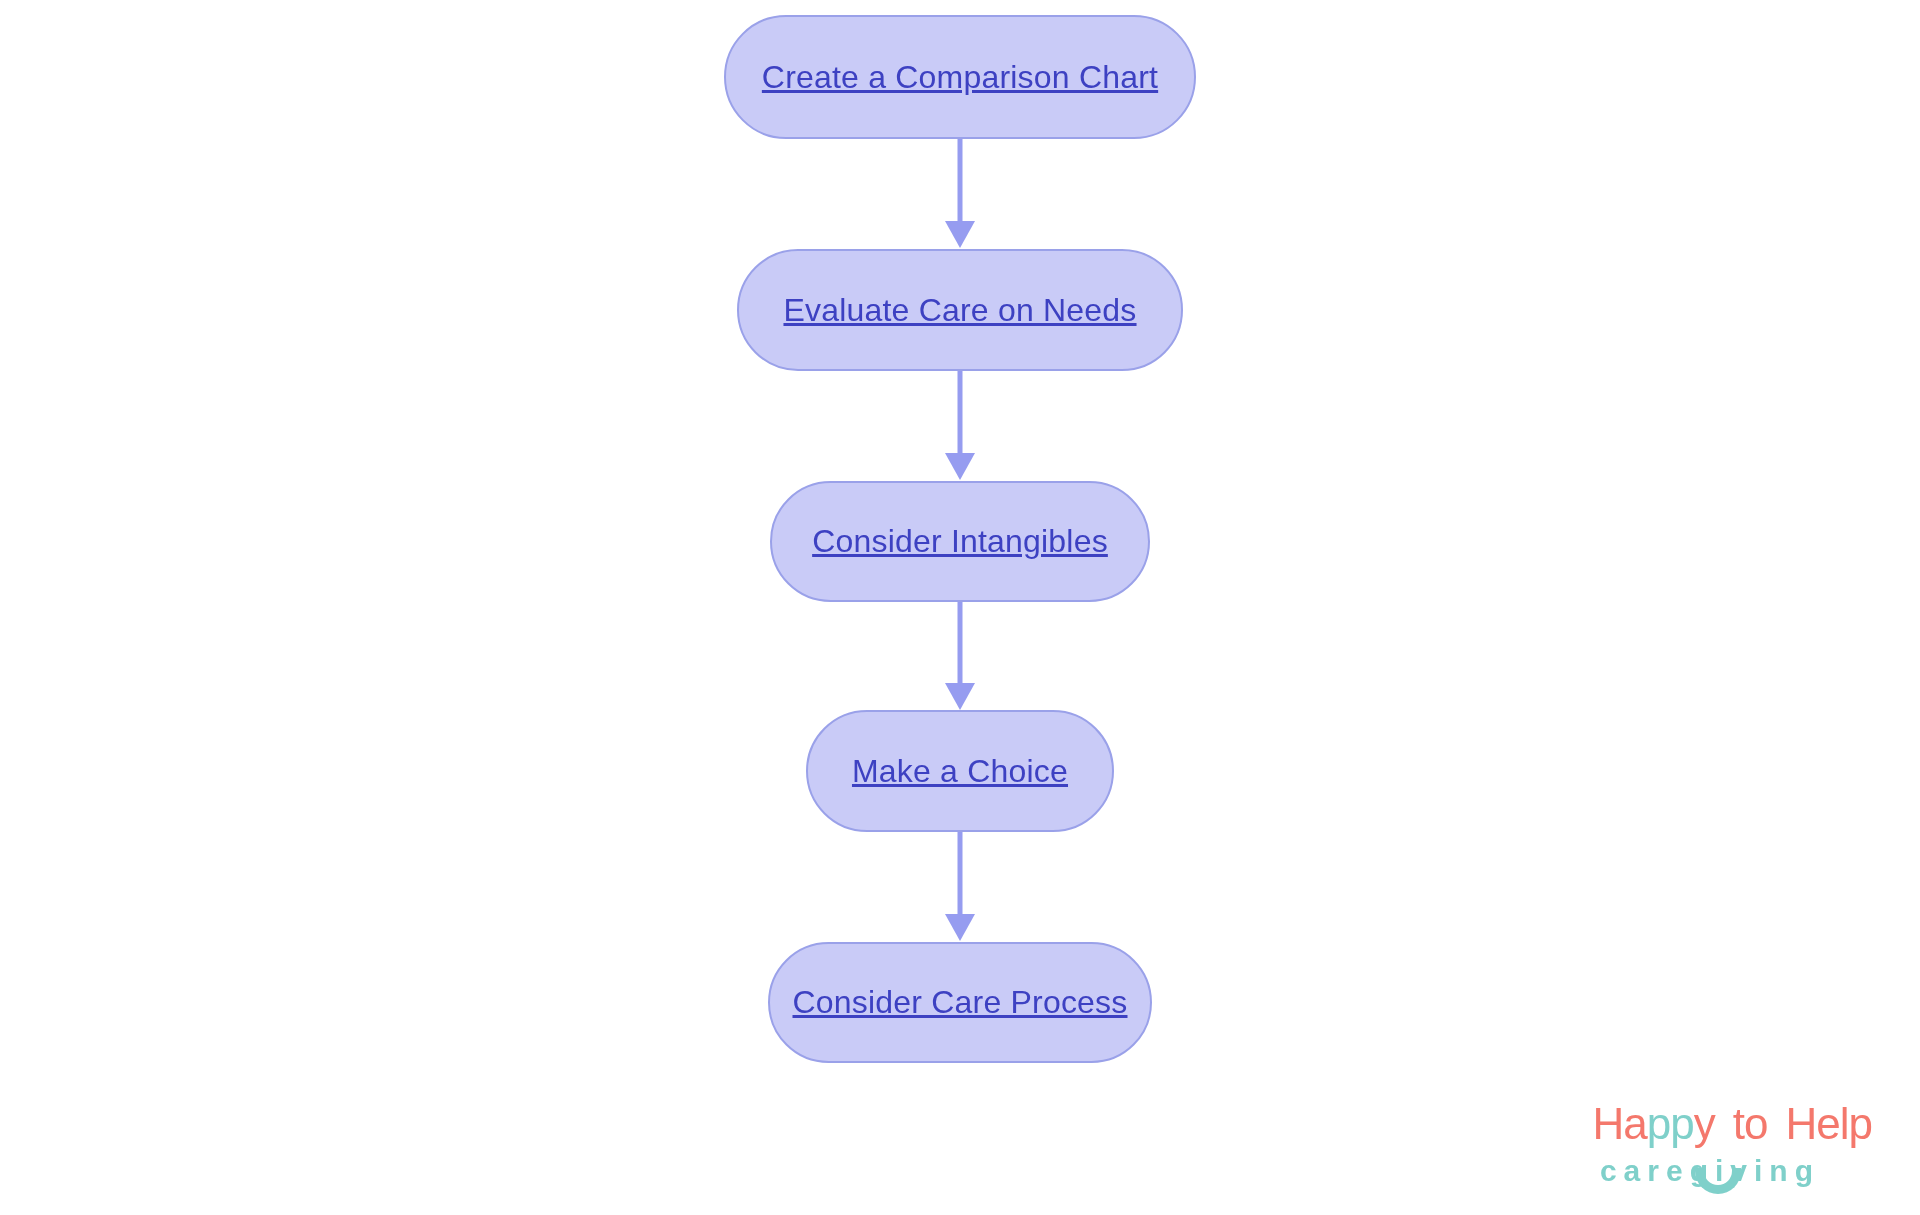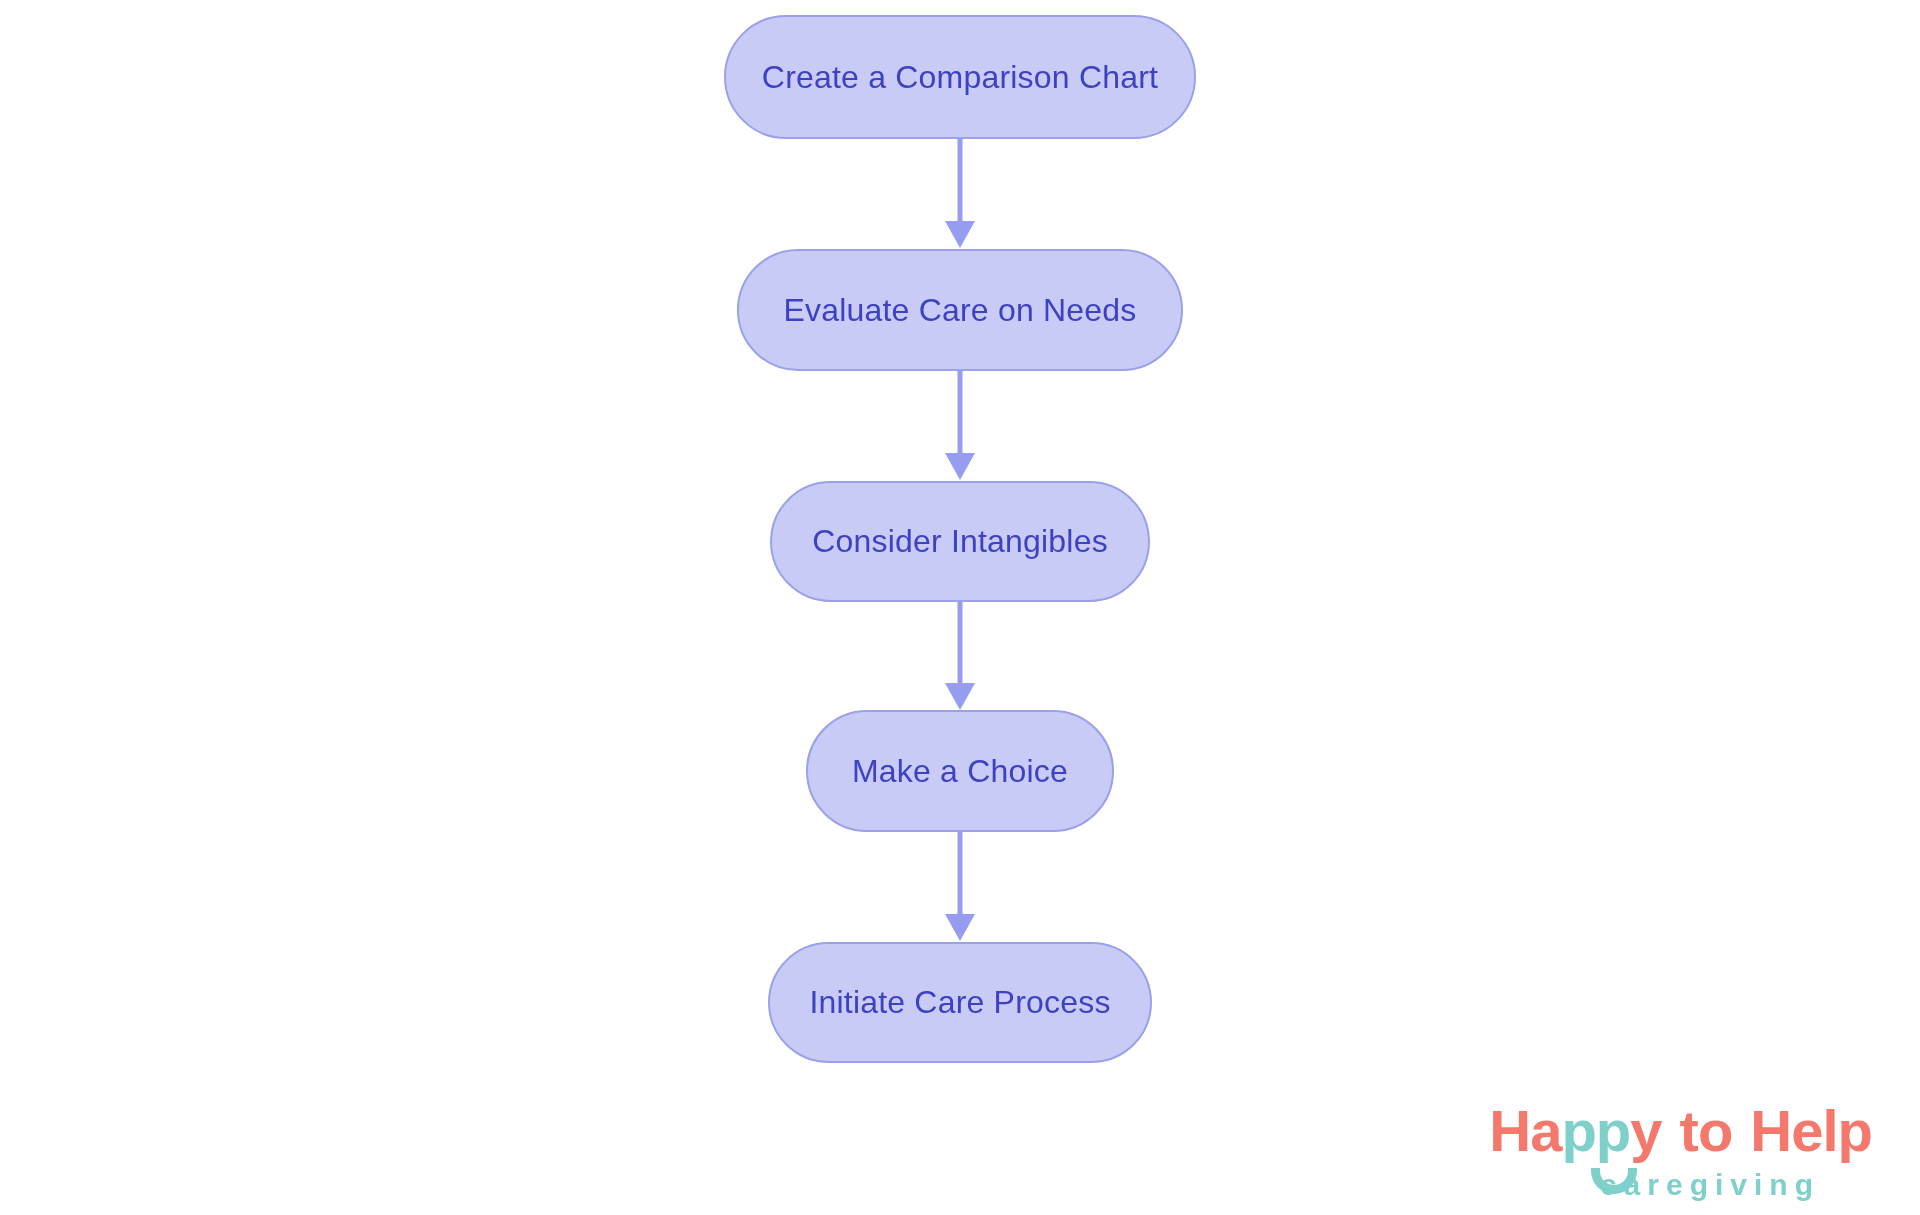--- a/index.html
+++ b/index.html
@@ -29,20 +29,21 @@
     background:var(--node-fill);
     border:2px solid var(--node-border);
     border-radius:62px;
     display:flex;
     align-items:center;
     justify-content:center;
     font-size:32px;
     color:var(--node-text);
     letter-spacing:0.2px;
     white-space:nowrap;
+    text-decoration:underline;
   }
   .node1{top:15px;width:472px;height:124px;}
   .node2{top:249px;width:446px;height:122px;}
   .node3{top:481px;width:380px;height:121px;}
   .node4{top:710px;width:308px;height:122px;}
   .node5{top:942px;width:384px;height:121px;}
 
   
   .arrow-line{
     position:absolute;
@@ -70,22 +71,22 @@
   .h4{top:914px;}
 
   
   .logo{
     position:absolute;
     top:1102px;
     right:48px;
     text-align:right;
   }
   .logo-main{
-    font-size:58px;
-    font-weight:700;
+    font-size:44px;
+    font-weight:400;
     letter-spacing:-1px;
     line-height:1;
     white-space:nowrap;
   }
   .logo-main .coral{color:var(--coral);}
   .logo-main .teal{color:var(--teal);}
   .logo-main .w{margin-left:18px;}
   .logo-sub{
     margin-top:8px;
     padding-right:52px;
@@ -116,21 +117,21 @@
   <div class="node node2">
     <span>Evaluate Care on Needs</span>
   </div>
   <div class="node node4">
     <span>Make a Choice</span>
   </div>
   <div class="node node3">
     <span>Consider Intangibles</span>
   </div>
   <div class="node node5">
-    <span>Initiate Care Process</span>
+    <span>Consider Care Process</span>
   </div>
 
   <div class="arrow-line a1"></div>
   <div class="arrow-head h1"></div>
   <div class="arrow-line a2"></div>
   <div class="arrow-head h2"></div>
   <div class="arrow-line a3"></div>
   <div class="arrow-head h3"></div>
   <div class="arrow-line a4"></div>
   <div class="arrow-head h4"></div>

